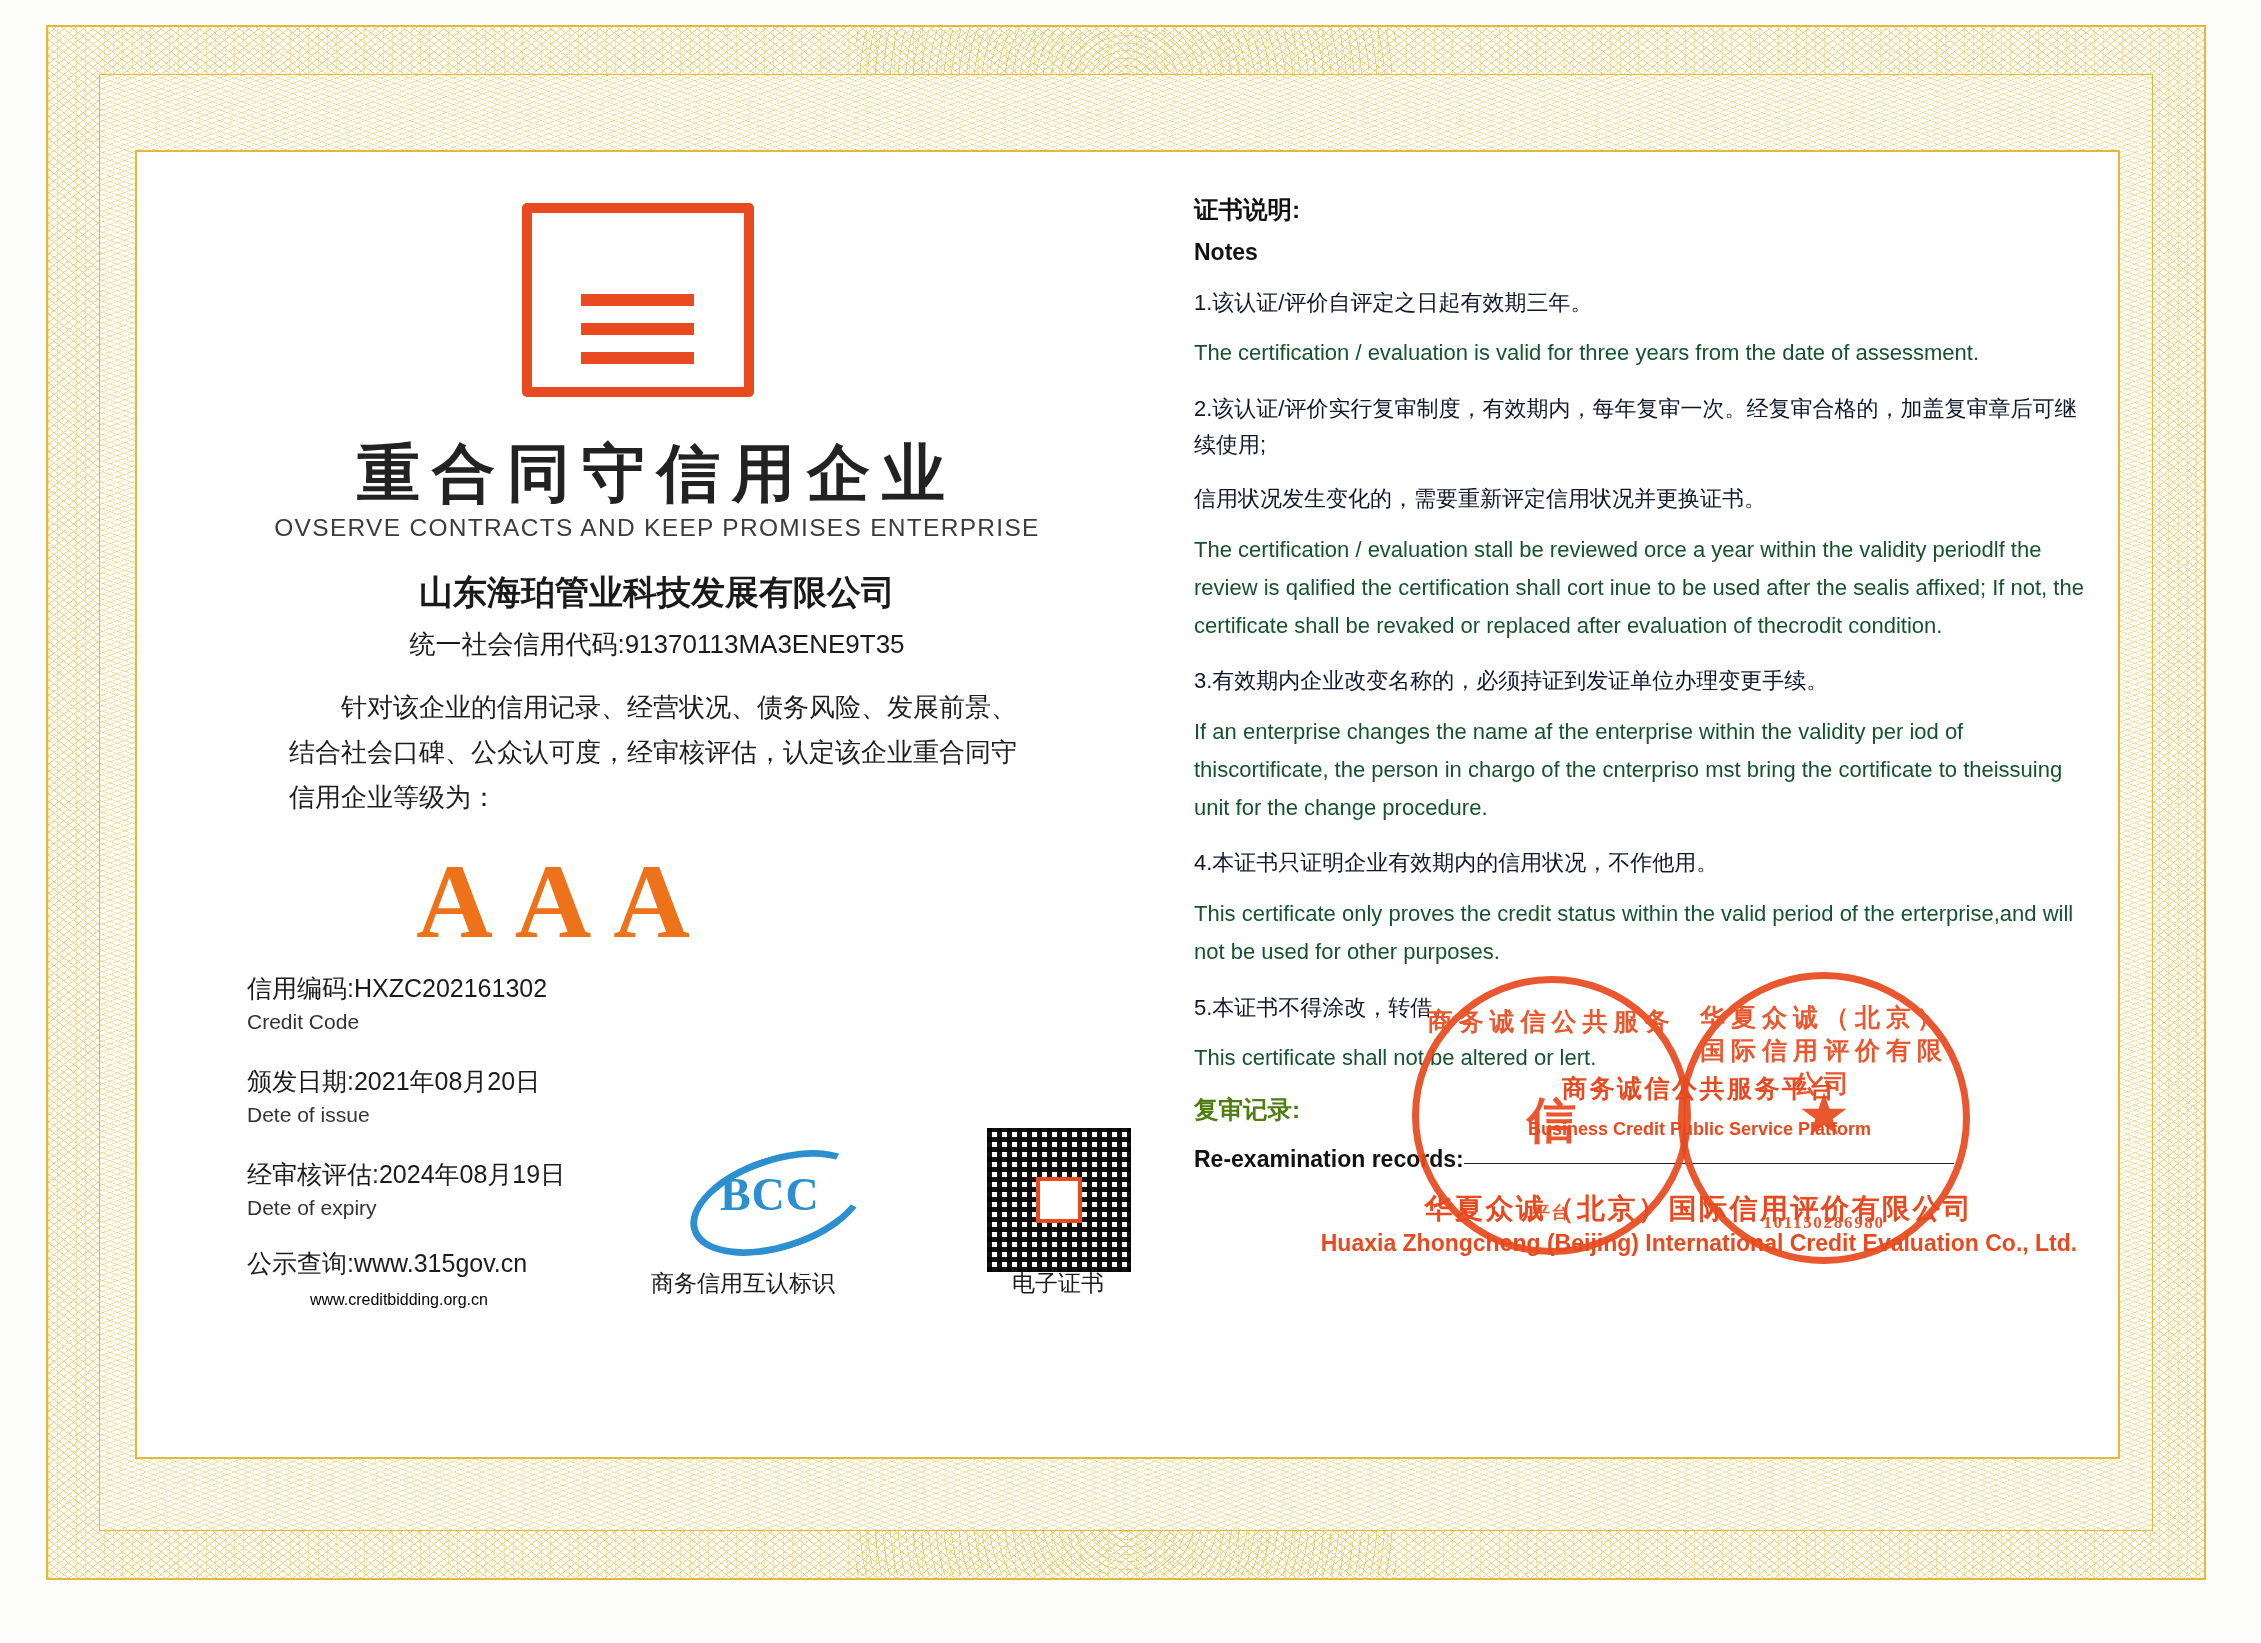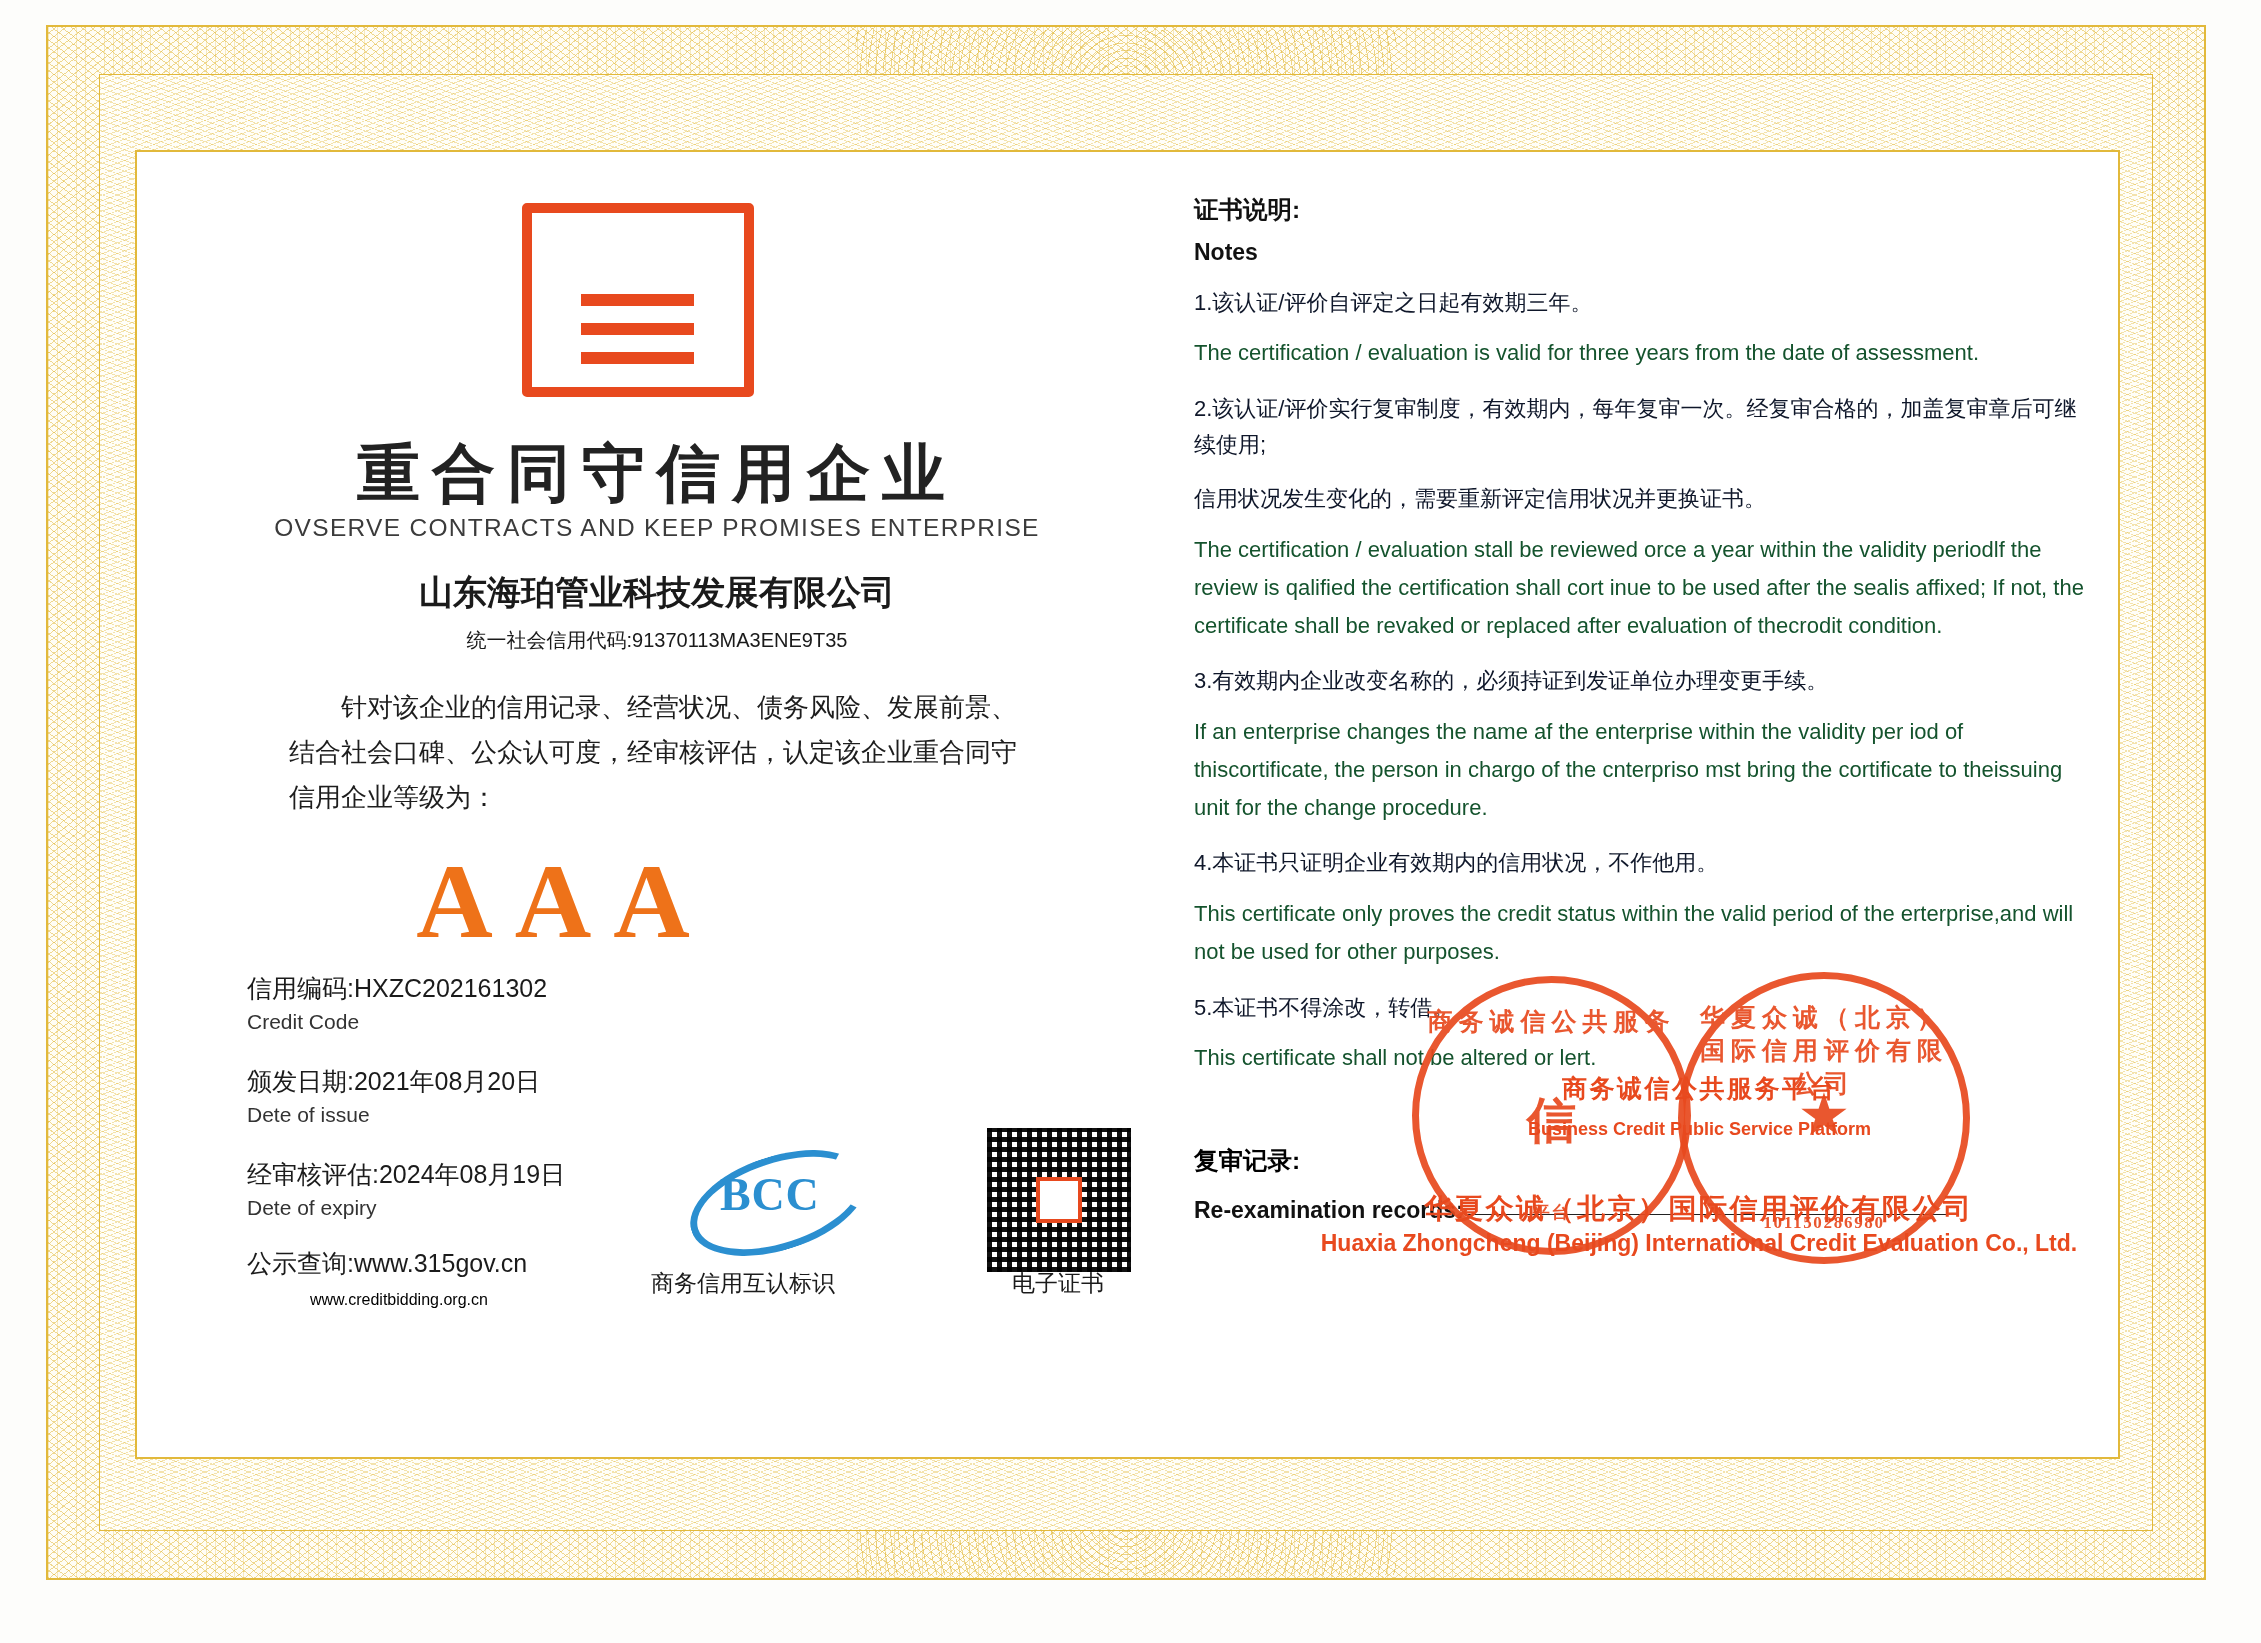--- a/index.html
+++ b/index.html
@@ -137,21 +137,21 @@
     font-weight: bold;
     font-size: 34px;
     color: #1a1a1a;
   }
   .company-code {
     position: absolute;
     left: 0;
     top: 475px;
     width: 1040px;
     text-align: center;
-    font-size: 20px;
+    font-size: 26px;
     color: #1a1a1a;
   }
 
   .body-text {
     position: absolute;
     left: 152px;
     top: 533px;
     width: 845px;
     font-size: 26px;
     line-height: 45px;
@@ -287,24 +287,24 @@
     line-height: 36px;
     color: #0f172a;
   }
   .note-en {
     margin-top: 13.5px;
     font-size: 22px;
     line-height: 38px;
     color: #14532d;
   }
   .reexam-cn {
-    margin-top: 67px;
+    margin-top: 16px;
     font-size: 24.5px;
     font-weight: bold;
-    color: #000000;
+    color: #4d7c0f;
   }
   .reexam-en {
     margin-top: 20px;
     font-size: 23px;
     font-weight: bold;
     color: #111;
     white-space: nowrap;
   }
   .reexam-en .line {
     display: inline-block;

